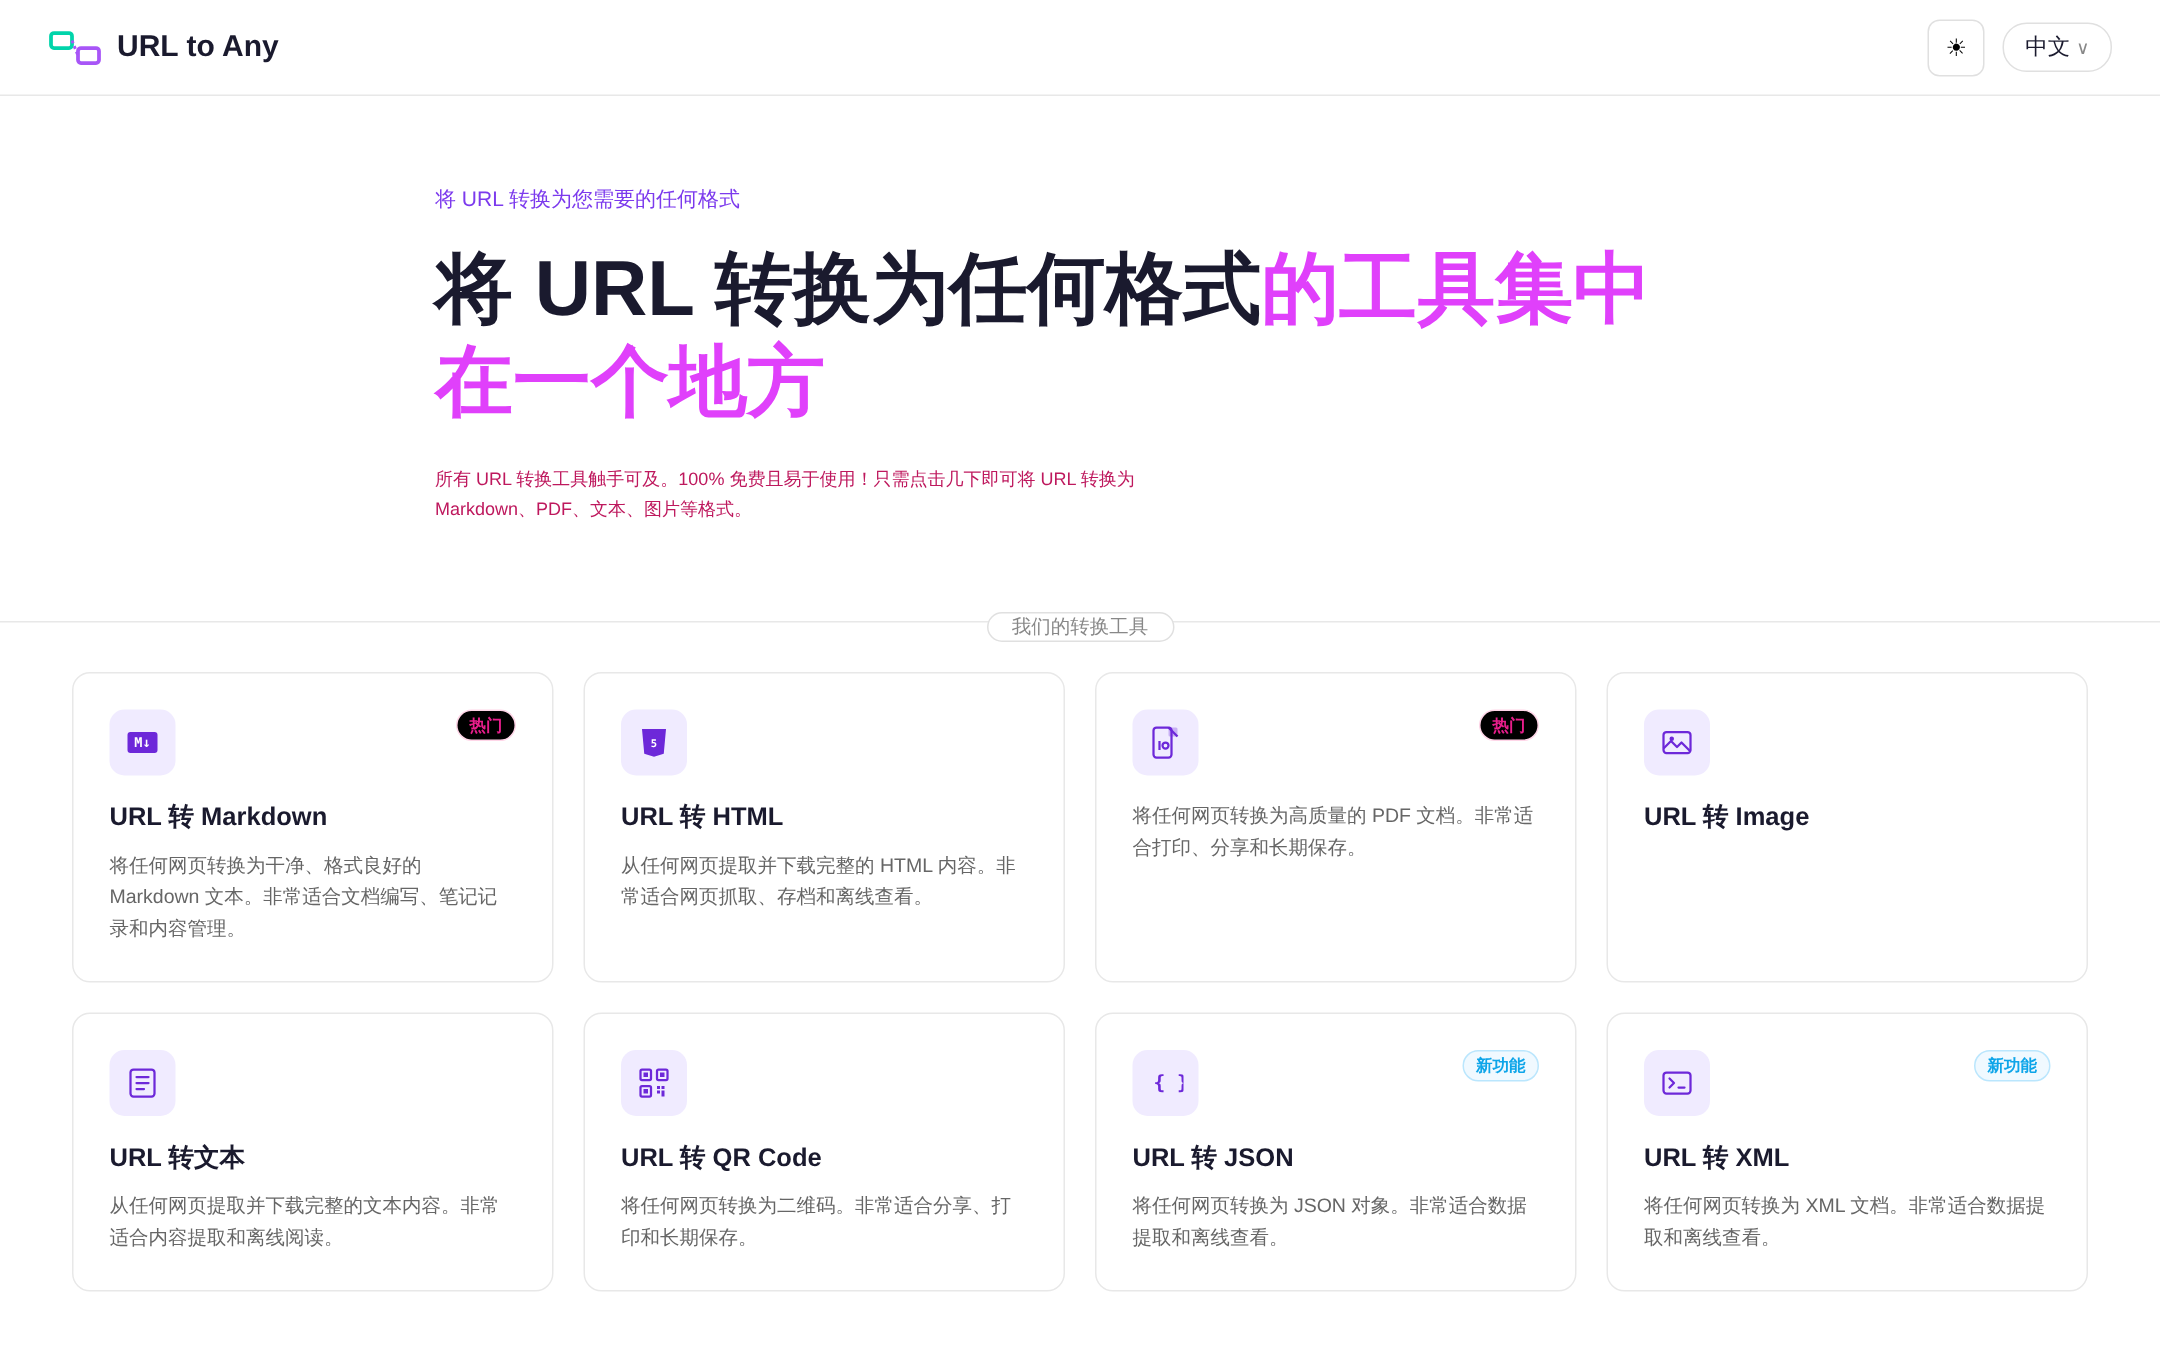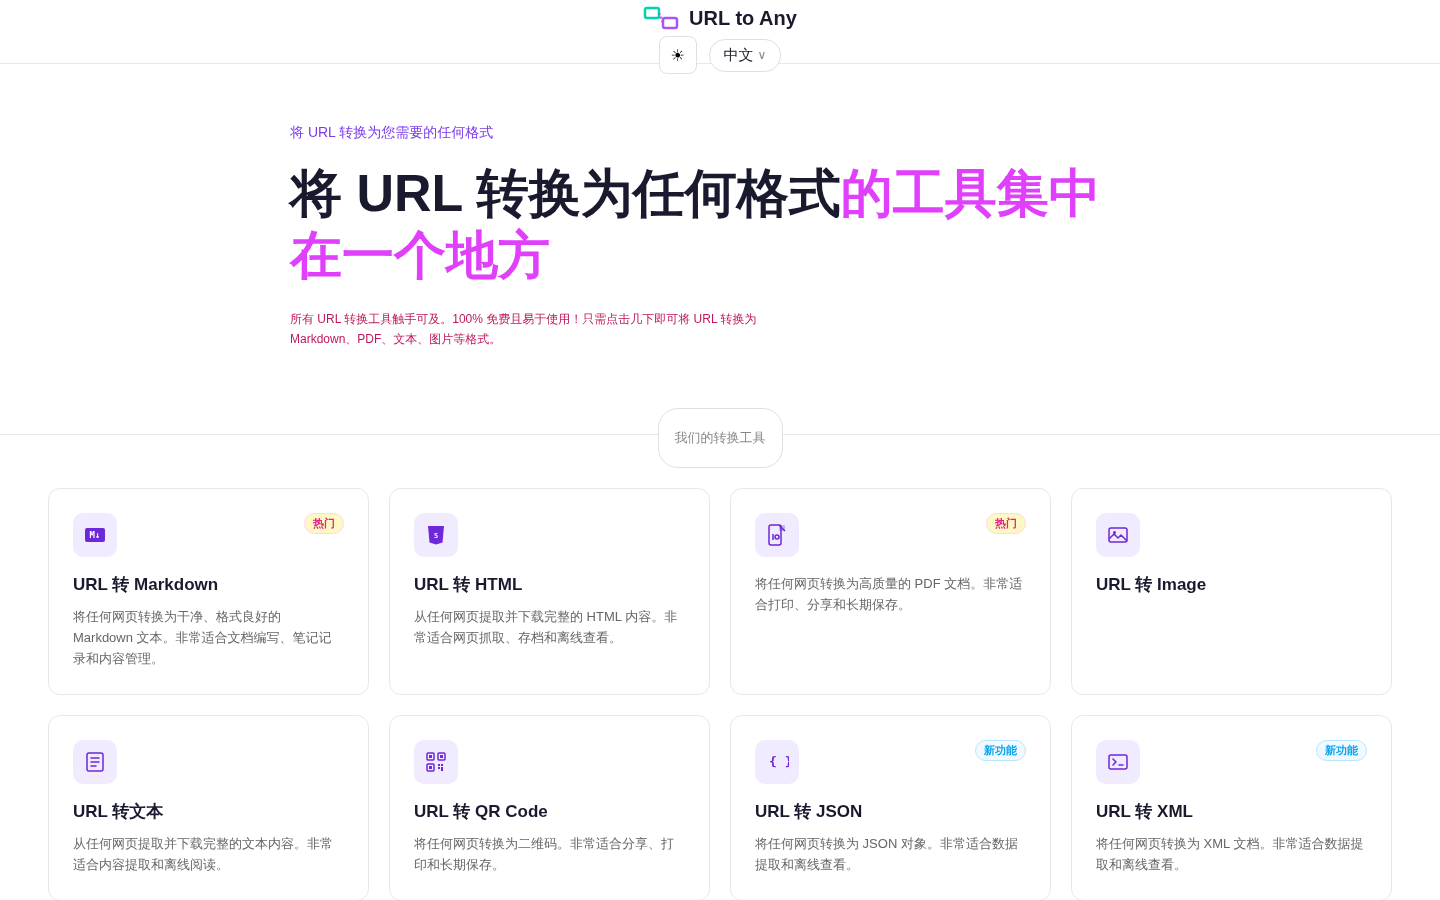--- a/index.html
+++ b/index.html
@@ -3,21 +3,20 @@
   <meta charset="utf-8">
   <style>
     * { box-sizing: border-box; margin: 0; padding: 0; }
     body { font-family: -apple-system, BlinkMacSystemFont, 'Segoe UI', sans-serif; background: #fff; color: #1a1a2e; min-height: 900px; }
 
     
     .header {
       display: flex; align-items: center; justify-content: space-between;
       padding: 0 32px; height: 64px; border-bottom: 1px solid #e8e8e8;
       background: #fff;
-      flex-direction: column;
     }
     .logo-area { display: flex; align-items: center; gap: 10px; }
     .logo-icon { width: 36px; height: 36px; }
     .logo-text { font-size: 20px; font-weight: 700; color: #1a1a2e; }
     .header-right { display: flex; align-items: center; gap: 12px; }
     .theme-btn {
       width: 38px; height: 38px; border: 1px solid #e0e0e0; border-radius: 8px;
       background: #fff; cursor: pointer; display: flex; align-items: center; justify-content: center;
       font-size: 16px;
     }
@@ -47,21 +46,21 @@
     
     .section-label-wrapper {
       display: flex; align-items: center; justify-content: center;
       padding: 18px 0 10px; position: relative;
     }
     .section-label-line {
       position: absolute; left: 0; right: 0; top: 50%; height: 1px;
       background: #e8e8e8;
     }
     .section-label {
-      background: #fff; padding: 20px 16px; border: 1px solid #e0e0e0;
+      background: #fff; padding: 0 16px; border: 1px solid #e0e0e0;
       border-radius: 20px; font-size: 13px; color: #888; position: relative; z-index: 1;
     }
 
     
     .cards-section { padding: 10px 48px 30px; }
     .cards-grid {
       display: grid; grid-template-columns: repeat(4, 1fr);
       gap: 20px; margin-bottom: 20px;
     }
     .card {
@@ -72,21 +71,21 @@
     .card-header { display: flex; align-items: flex-start; justify-content: space-between; margin-bottom: 16px; }
     .card-icon {
       width: 44px; height: 44px; background: #f0ebff; border-radius: 10px;
       display: flex; align-items: center; justify-content: center;
     }
     .card-icon svg { width: 24px; height: 24px; }
     .badge {
       font-size: 11px; padding: 2px 8px; border-radius: 12px;
       font-weight: 600;
     }
-    .badge-hot { background: #fef9c3; color: #e91e8c; border: 1px solid #ffd6e8; }
+    .badge-hot { background: #000000; color: #e91e8c; border: 1px solid #ffd6e8; }
     .badge-new { background: #f0f9ff; color: #0ea5e9; border: 1px solid #bae6fd; }
     .card-title { font-size: 17px; font-weight: 700; color: #1a1a2e; margin-bottom: 10px; }
     .card-desc { font-size: 13px; color: #666; line-height: 1.65; }
   </style>
 </head>
 <body>
 
 <header class="header">
   <div class="logo-area">
     <svg class="logo-icon" viewBox="0 0 36 36">

